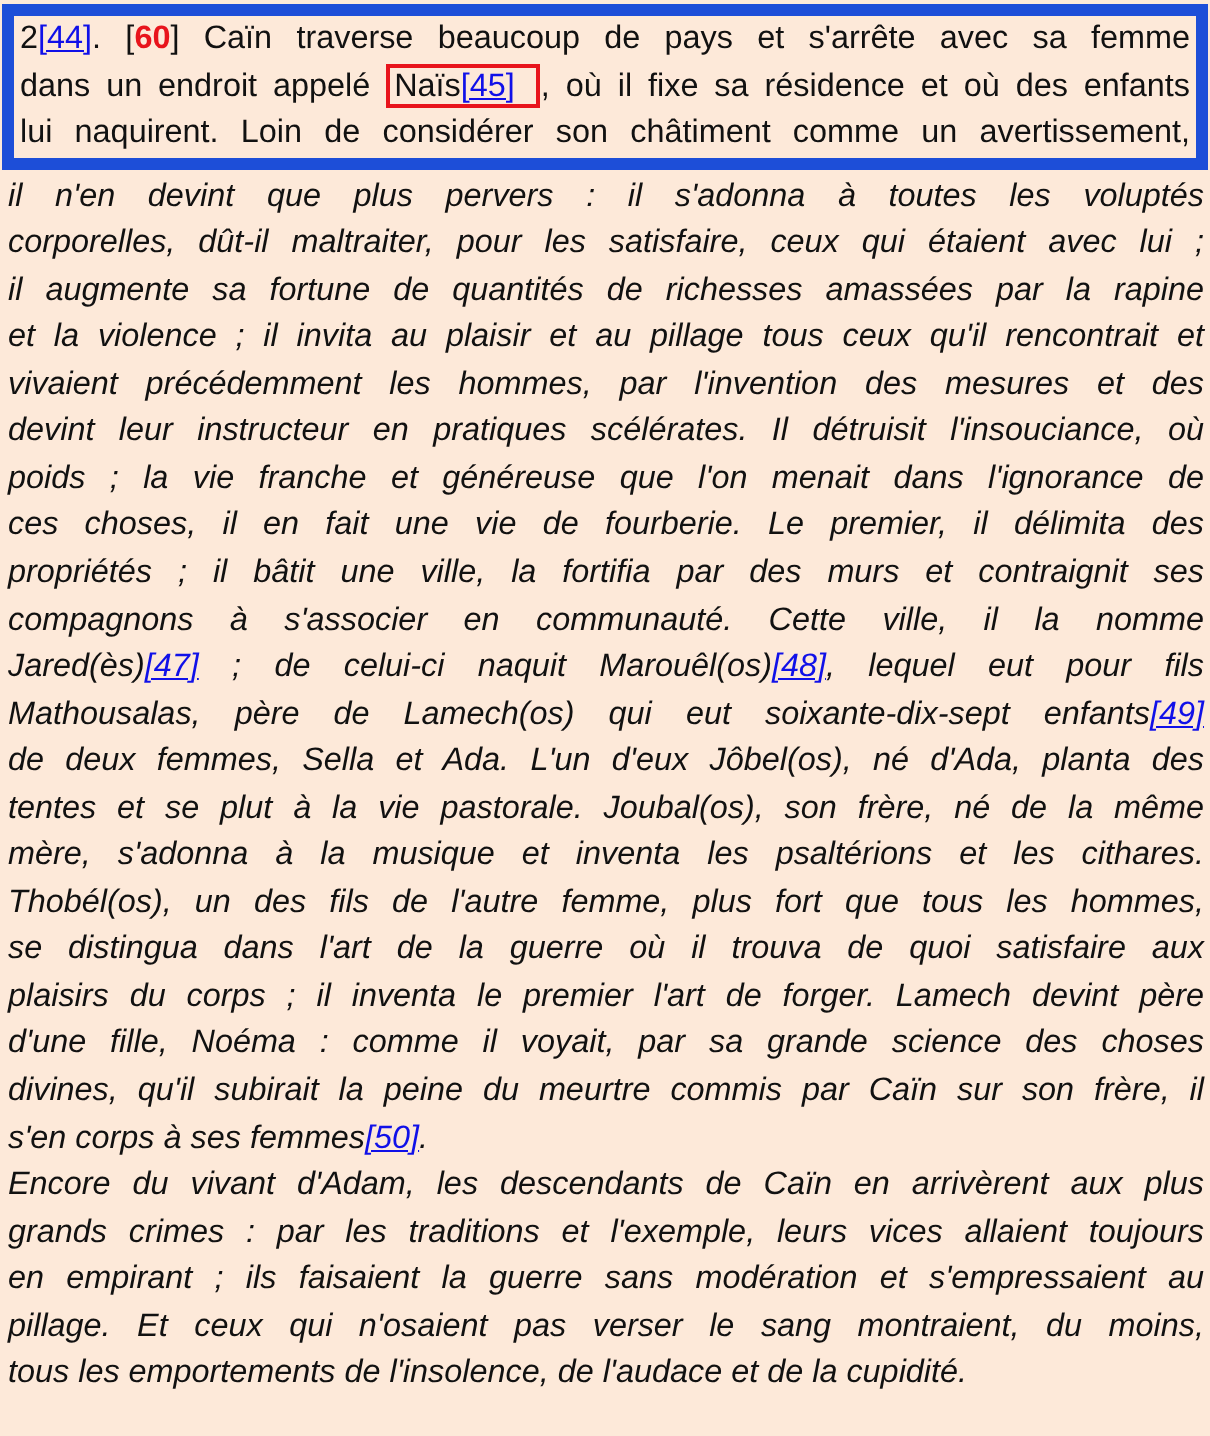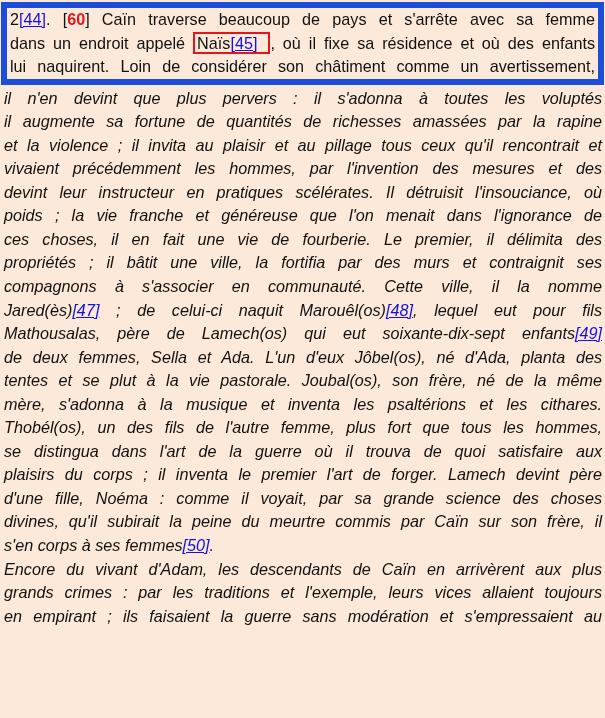--- a/index.html
+++ b/index.html
@@ -64,20 +64,21 @@
 <div class="page">
 
   <div class="highlight-box">
     <span class="line"><span>2</span><a class="ref" href="#">[44]</a><span>. [</span><span class="marker">60</span><span>]</span><span> Caïn traverse beaucoup de pays et s'arrête avec sa femme</span></span>
     <span class="line"><span>dans un endroit appelé </span><span class="inline-box"><span>Naïs</span><a class="ref" href="#">[45]</a></span><span>, où il fixe sa résidence et où des enfants</span></span>
     <span class="line"><span>lui naquirent. Loin de considérer son châtiment comme un avertissement,</span></span>
   </div>
 
   <div class="body-text">
     <span class="line">il n'en devint que plus pervers : il s'adonna à toutes les voluptés</span>
+    <span class="line">corporelles, dût-il maltraiter, pour les satisfaire, ceux qui étaient avec lui ;</span>
     <span class="line">il augmente sa fortune de quantités de richesses amassées par la rapine</span>
     <span class="line">et la violence ; il invita au plaisir et au pillage tous ceux qu'il rencontrait et</span>
     <span class="line">vivaient précédemment les hommes, par l'invention des mesures et des</span>
     <span class="line">devint leur instructeur en pratiques scélérates. Il détruisit l'insouciance, où</span>
     <span class="line">poids ; la vie franche et généreuse que l'on menait dans l'ignorance de</span>
     <span class="line">ces choses, il en fait une vie de fourberie. Le premier, il délimita des</span>
     <span class="line">propriétés ; il bâtit une ville, la fortifia par des murs et contraignit ses</span>
     <span class="line">compagnons à s'associer en communauté. Cette ville, il la nomme</span>
 
 
@@ -92,15 +93,17 @@
     <span class="line">se distingua dans l'art de la guerre où il trouva de quoi satisfaire aux</span>
     <span class="line">plaisirs du corps ; il inventa le premier l'art de forger. Lamech devint père</span>
     <span class="line">d'une fille, Noéma : comme il voyait, par sa grande science des choses</span>
     <span class="line">divines, qu'il subirait la peine du meurtre commis par Caïn sur son frère, il</span>
 
     <span class="line last"><span>s'en corps à ses femmes</span><a class="ref" href="#">[50]</a><span>.</span></span>
 
     <span class="line">Encore du vivant d'Adam, les descendants de Caïn en arrivèrent aux plus</span>
     <span class="line">grands crimes : par les traditions et l'exemple, leurs vices allaient toujours</span>
     <span class="line">en empirant ; ils faisaient la guerre sans modération et s'empressaient au</span>
+    <span class="line">pillage. Et ceux qui n'osaient pas verser le sang montraient, du moins,</span>
+    <span class="line last">tous les emportements de l'insolence, de l'audace et de la cupidité.</span>
   </div>
 
 </div>
 
 </body></html>

